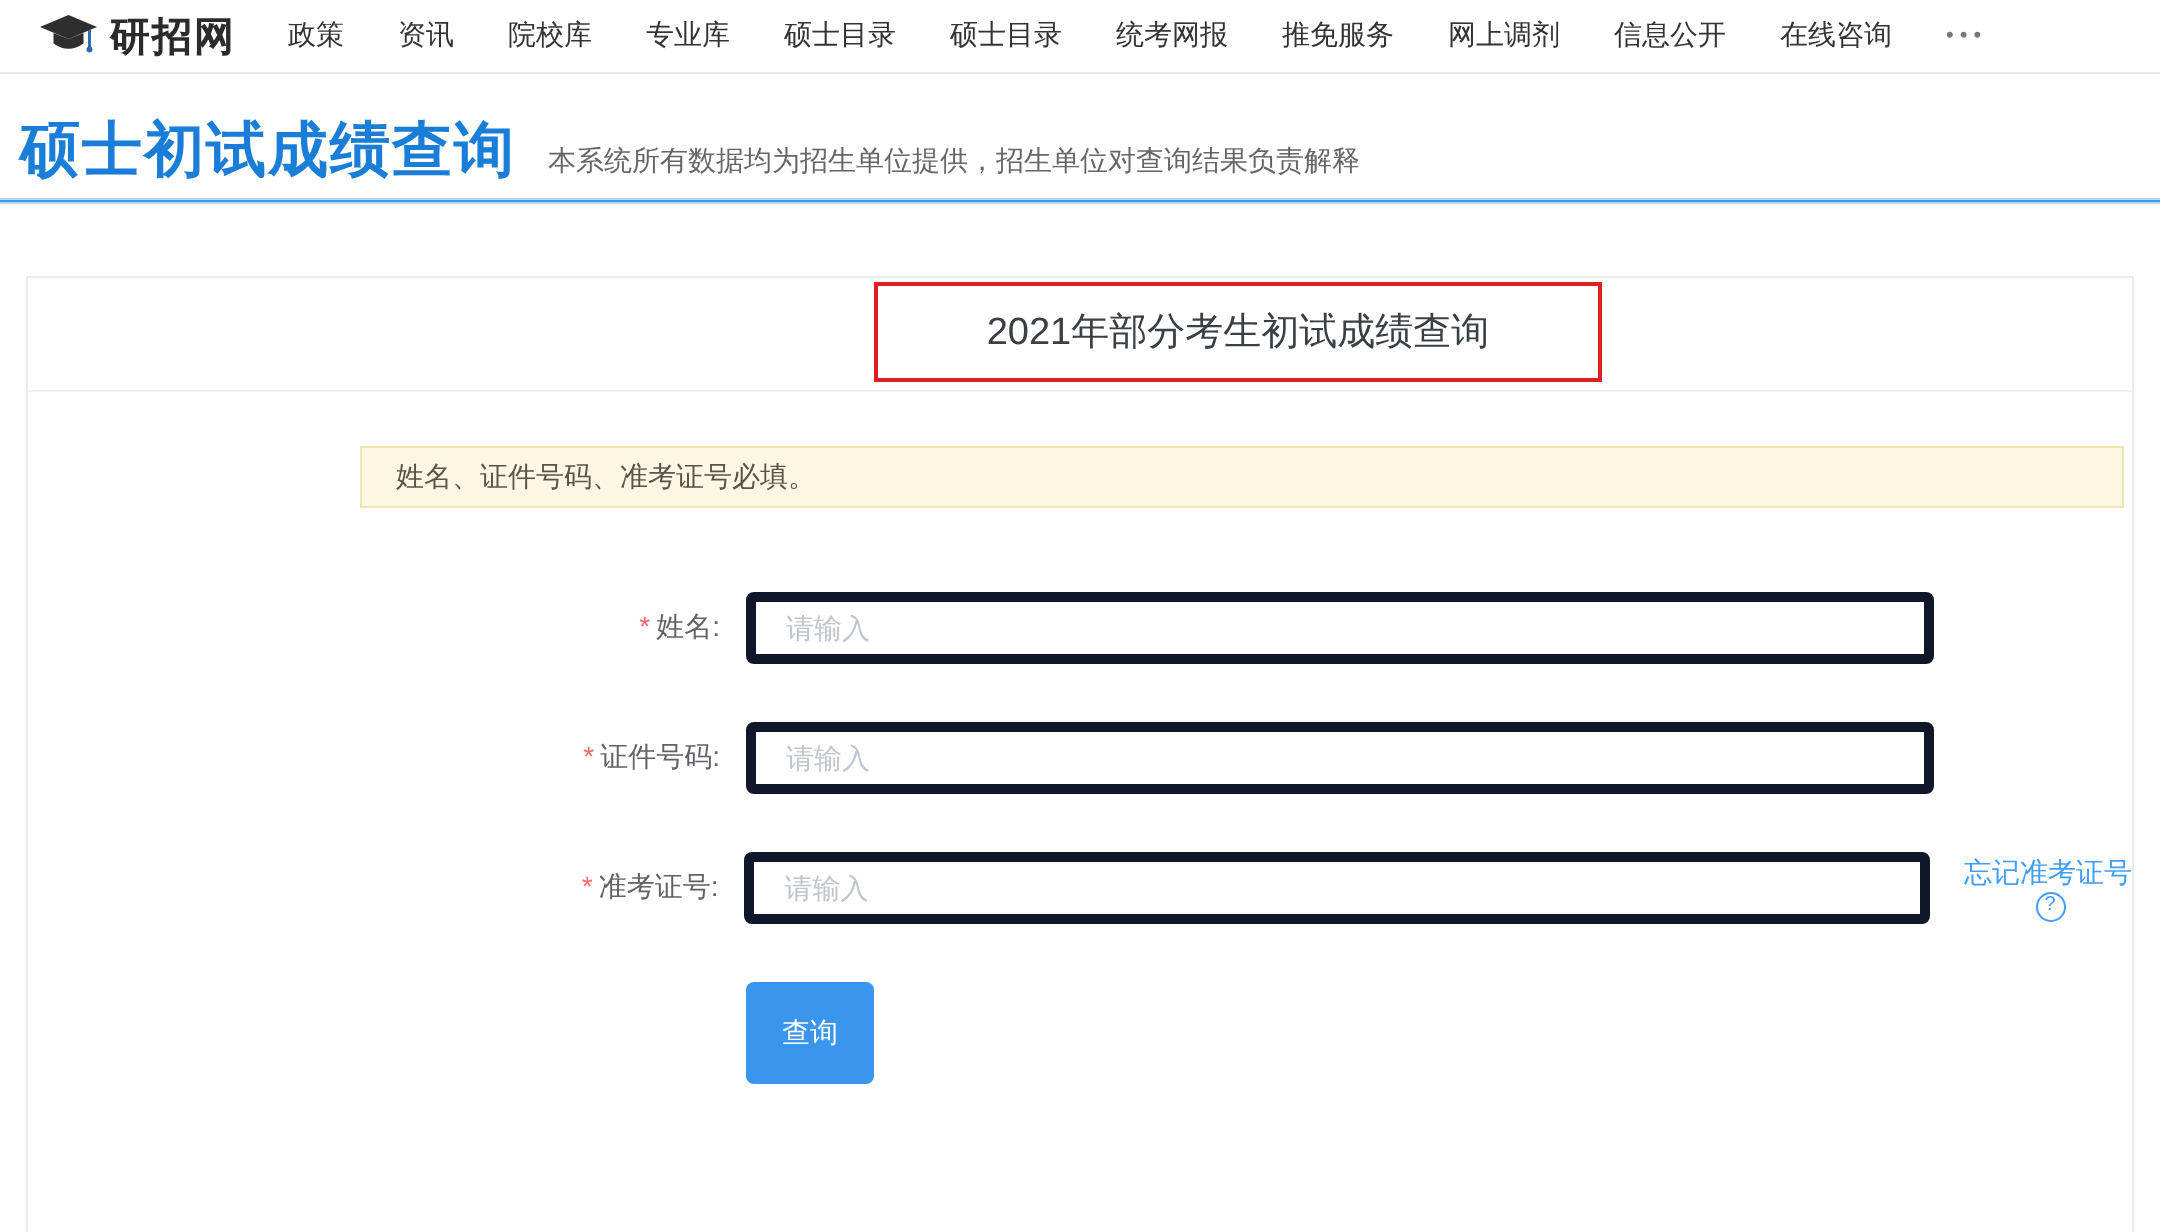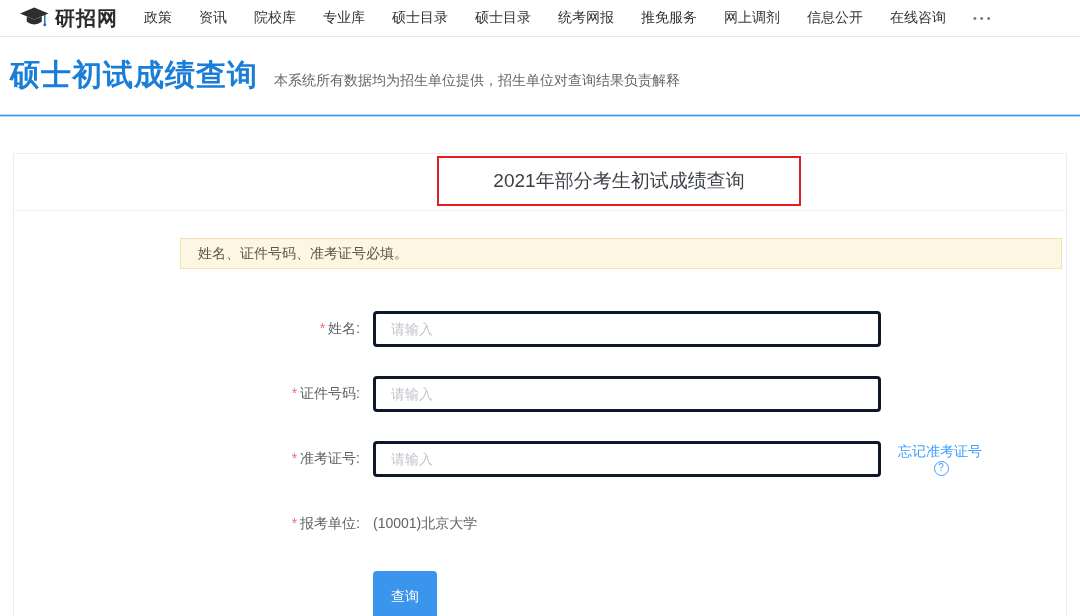--- a/index.html
+++ b/index.html
@@ -10,21 +10,21 @@
   .navbar { height:37px; display:flex; align-items:center; padding-left:20px;
     border-bottom:1px solid #e8e8e8; background:#fff; }
   .logo { display:flex; align-items:flex-start; margin-right:26px; cursor:pointer; }
   .logo svg { display:block; }
   .logo-text { font-size:20px; font-weight:bold; color:#2b2b2b; margin-left:5px; letter-spacing:1px; }
   .nav-items { display:flex; align-items:center; }
   .nav-item { font-size:14px; color:#333; margin-right:27px; cursor:pointer; white-space:nowrap; }
   .nav-more { font-size:11px; color:#777; letter-spacing:3px; cursor:pointer; }
 
   
-  .page-header { display:flex; align-items:baseline; padding:18px 0 18px 10px; background:#fff; }
+  .page-header { display:flex; align-items:baseline; padding:18px 0 3px 10px; background:#fff; }
   .page-title { font-size:30px; font-weight:bold; color:#1a7ed8; letter-spacing:1px; }
   .page-subtitle { font-size:14px; color:#666; margin-left:16px; }
   .blue-divider { height:3px; background:#3e96e9; border-top:1px solid #b5d9f5;
     border-bottom:1px solid #b5d9f5; }
 
   
   .panel { margin:36px 13px 0; border:1px solid #e9edf2; background:#fff; height:600px; }
   .panel-header { position:relative; height:57px; border-bottom:1px solid #eef0f3; }
   .panel-title-box { position:absolute; left:605px; top:2px; transform:translateX(-50%);
     width:364px; height:50px; border:2px solid #e02020;
@@ -34,21 +34,21 @@
   .notice { margin:27px 4px 0 166px; height:31px; background:#fdf6e3;
     border:1px solid #f3e3b0; border-radius:0; display:flex; align-items:center;
     padding-left:17px; font-size:14px; color:#5c5349; }
 
   
   .form { margin-top:42px; }
   .form-row { display:flex; align-items:center; height:36px; margin-bottom:29px; }
   .form-label { width:359px; padding-right:13px; text-align:right; font-size:14px;
     color:#606266; white-space:nowrap; }
   .required { color:#f56c6c; margin-right:3px; }
-  .form-input { width:508px; height:36px; border:3px solid #0f172a; border-radius:4px;
+  .form-input { width:594px; height:36px; border:5px solid #0f172a; border-radius:4px;
     padding:0 15px; font-size:14px; color:#606266; outline:none;
     font-family:"Liberation Sans","DejaVu Sans",sans-serif; }
   .form-input::placeholder { color:#c0c4cc; }
   .form-value { font-size:14px; color:#606266; }
   .forgot-link { margin-left:17px; display:flex; align-items:center; font-size:14px;
     color:#409eff; cursor:pointer; white-space:nowrap; text-decoration:none;flex-direction:column; }
   .q-icon { display:inline-flex; width:15px; height:15px; border:1px solid #409eff;
     border-radius:50%; align-items:center; justify-content:center; font-size:10px;
     margin-left:2px; line-height:1; }
   .btn-row { display:flex; margin-top:4px; }
@@ -124,25 +124,19 @@
       <div class="form-label">
         <span class="required">*</span><span>准考证号:</span>
       </div>
       <input class="form-input" placeholder="请输入" style="">
       <a class="forgot-link">
         <span>忘记准考证号</span>
           <span class="q-icon">?</span>
       </a>
     </div>
 
-    <div class="form-row">
-      <div class="form-label">
-        <span class="required">*</span><span>报考单位:</span>
-      </div>
-      <span class="form-value">(10001)北京大学</span>
-    </div>
 
     <div class="btn-row">
       <button class="submit-btn">查询</button>
     </div>
 
   </div>
 </div>
 
 </body></html>

